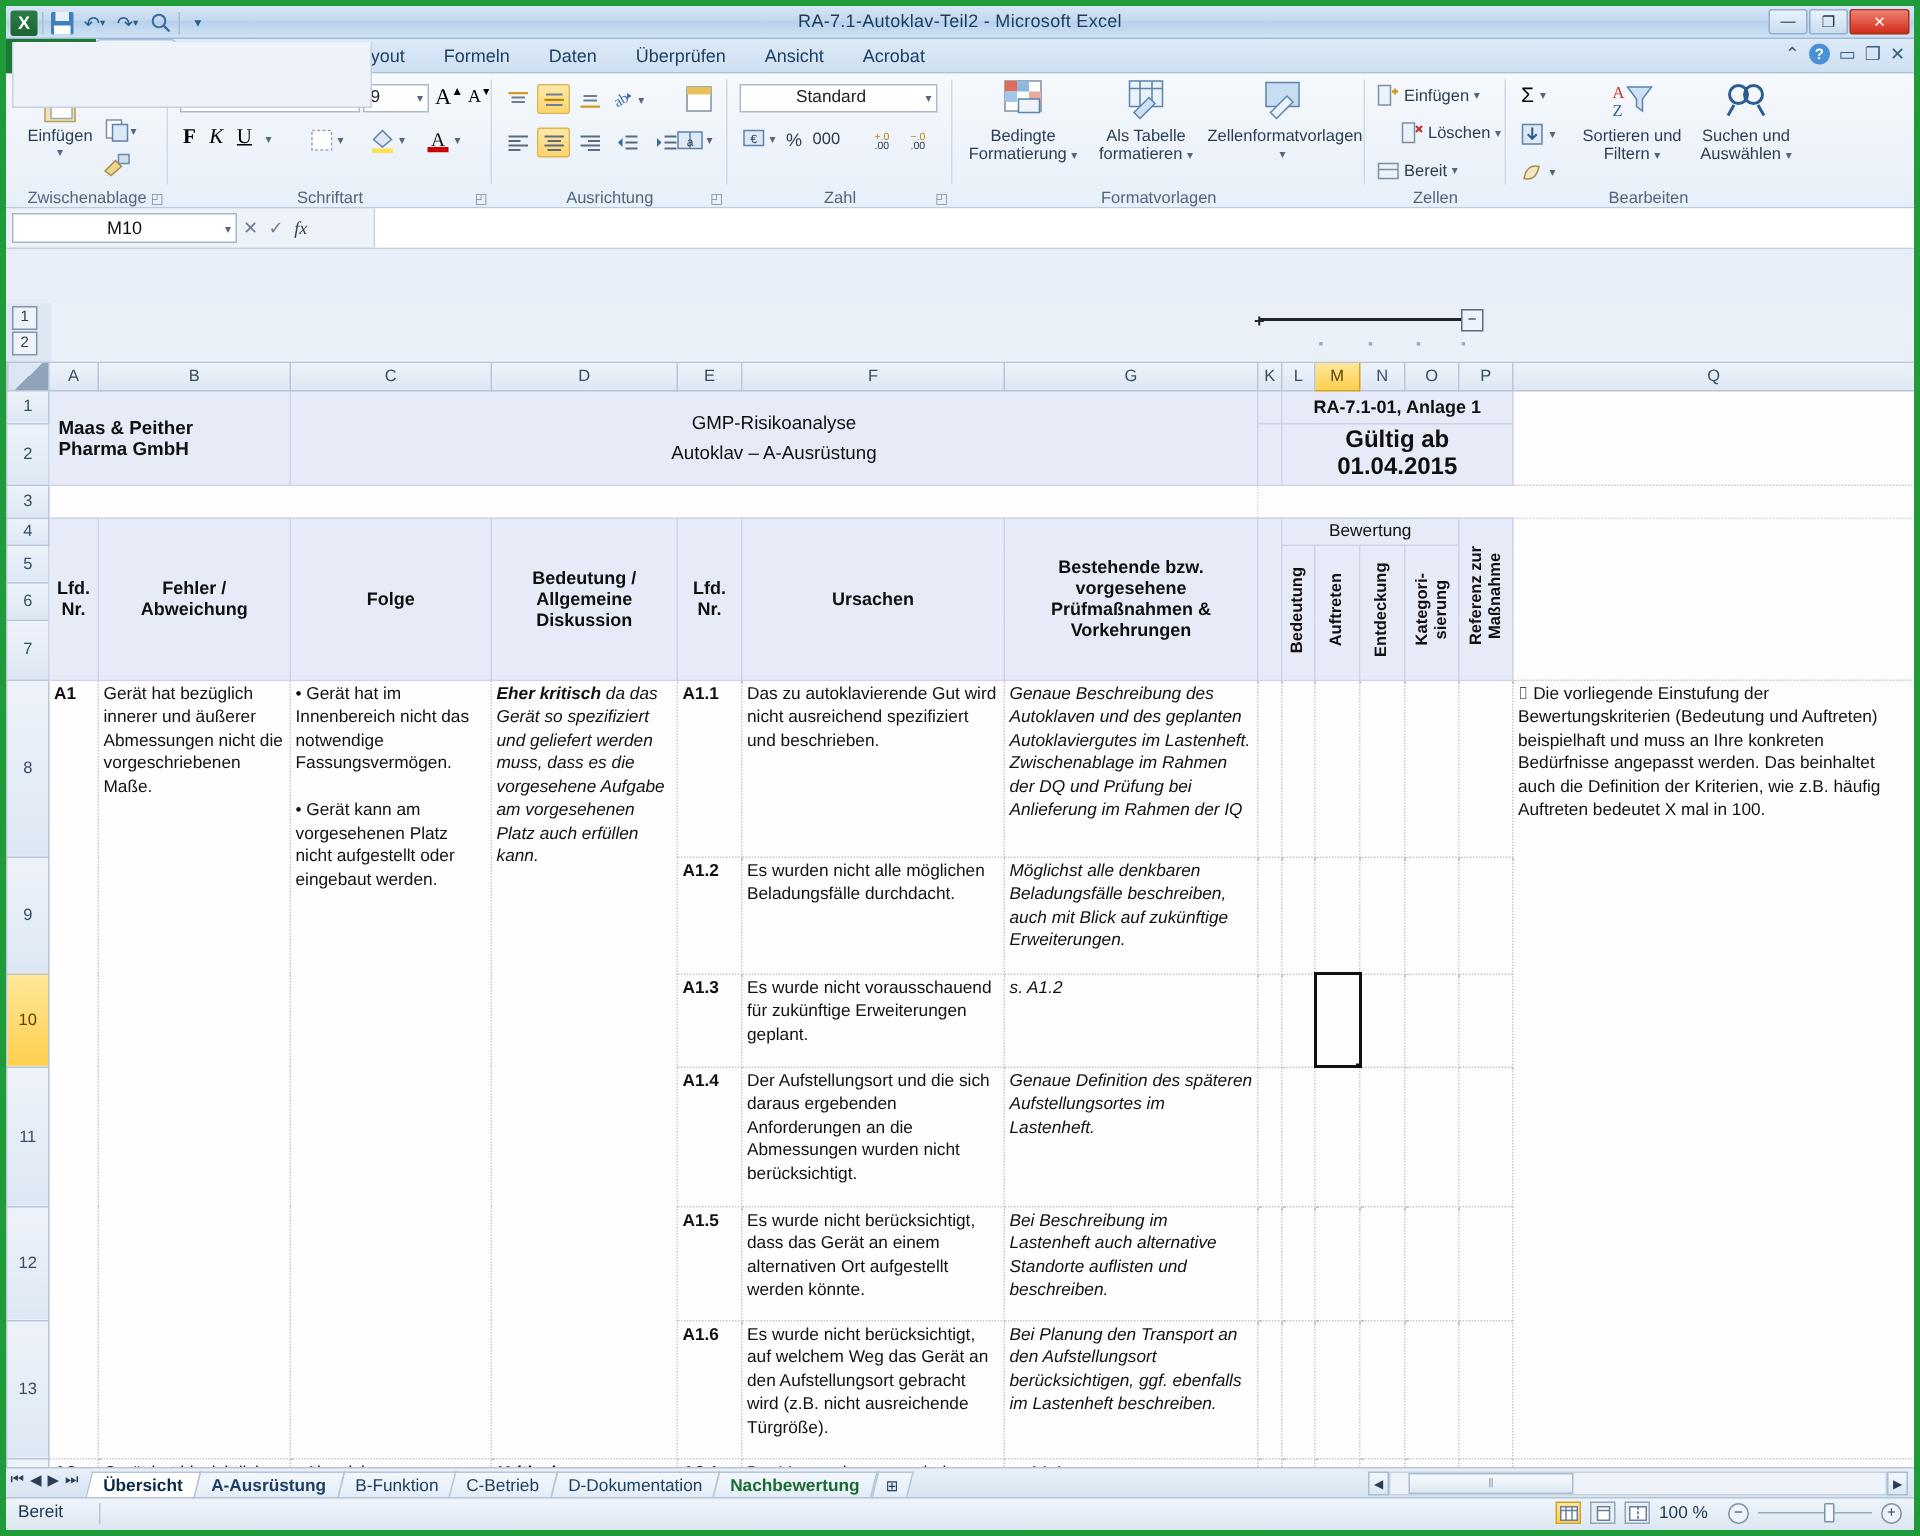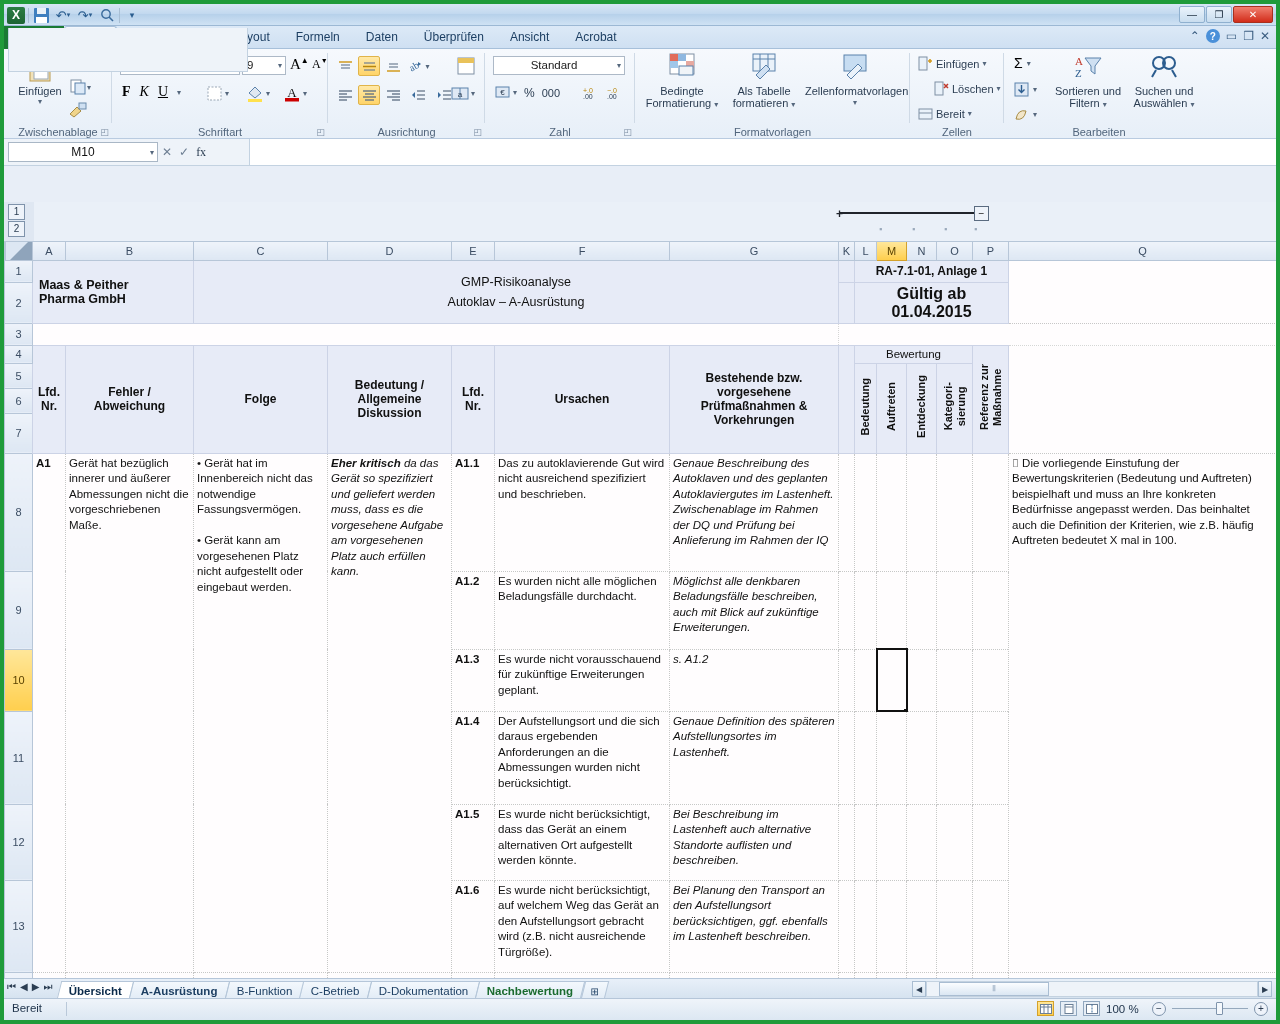--- a/index.html
+++ b/index.html
@@ -96,21 +96,21 @@
     background:#eef3f9; border-bottom:1px solid #c3d2e1;
   }
   #namebox {
     position:absolute; left:4px; top:3px; width:150px; height:20px;
     background:#fff; border:1px solid #a9b7c6; font-size:12px;
     text-align:center; line-height:19px; color:#111;
   }
   #namebox .nb-arrow{ position:absolute; right:3px; top:0; font-size:8px;color:#55677d;}
   #fxbtns { position:absolute; left:158px; top:3px; height:20px; display:flex; align-items:center; gap:7px; }
   .fxb { font-size:12px; color:#6e7f93; }
-  .fxb.ital { font-family:"Liberation Serif",serif; color:#2b3d52; }
+  .fxb.ital { font-style:italic; font-family:"Liberation Serif",serif; color:#2b3d52; }
   #fbinput {
     position:absolute; left:245px; right:0; top:0; bottom:0;
     background:#fff; border-left:1px solid #c3d2e1;
   }
   #fbexpand {
     position:absolute; left:4px; top:24px; width:240px; height:44px;
     background:#eef3f9; border:1px solid #c3d2e1; border-top:none;
   }
   
   #outline {
@@ -227,20 +227,21 @@
       <div class="qat-btn arrow-ico">↷<span style="font-size:7px">▾</span></div>
       <div class="qat-btn">
         <svg width="14" height="14" viewBox="0 0 14 14">
             <circle cx="6" cy="6" r="4.2" fill="none" stroke="#3a6b9c" stroke-width="1.4"></circle>
             <line x1="9" y1="9" x2="13" y2="13" stroke="#3a6b9c" stroke-width="1.6"></line>
           </svg>
       </div>
       <div class="sep-v"></div>
       <div class="qat-btn arrow-ico" style="font-size:9px">▾</div>
     </div>
+    <div id="wintitle">RA-7.1-Autoklav-Teil2 - Microsoft Excel</div>
     <div id="winbtns">
       <div class="winbtn">—</div>
       <div class="winbtn">❐</div>
       <div class="winbtn close">✕</div>
     </div>
   </div>
 
   <div id="tabbar">
     <div class="rtab file">Datei</div>
     <div class="rtab active">Start</div>

